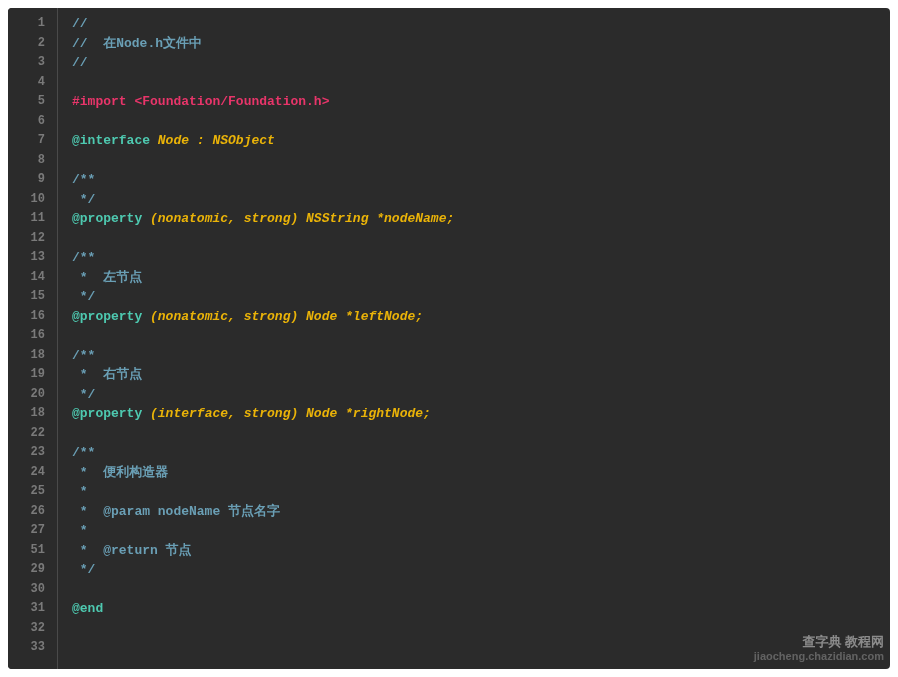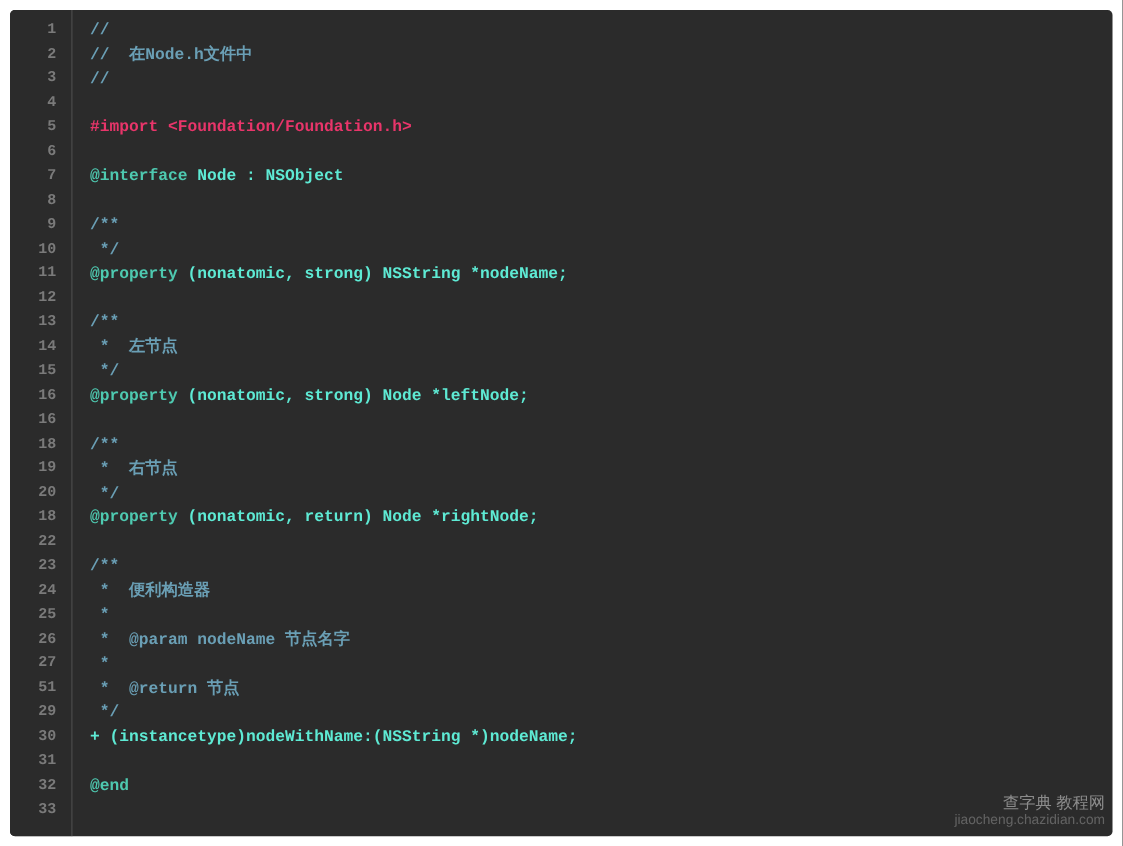--- a/index.html
+++ b/index.html
@@ -46,31 +46,32 @@
       height: 19.5px;
       line-height: 19.5px;
       white-space: pre;
       color: #d4d4d4;
       font-weight: bold;
     }
     .comment { color: #6a9fb5; }
     .import-kw { color: #e8356a; }
     .import-path { color: #e8356a; }
     .keyword { color: #4ec9b0; }
-    .white { color: #5eead4; }
+    .white { color: #eab308; font-style: italic; }
     .watermark {
       position: absolute;
       bottom: 6px;
       right: 6px;
       color: #888;
       font-size: 11px;
       text-align: right;
       line-height: 1.2;
       font-family: sans-serif;
       opacity: 0.6;
+      font-weight: bold;
     }
     .watermark span:first-child {
       color: #ccc;
       font-size: 13px;
     }
   </style>
 </head>
 <body>
 
 <div class="code-container">
@@ -123,30 +124,29 @@
       <div class="code-line"><span class="keyword">@property</span><span class="white"> (nonatomic, strong) NSString *nodeName;</span></div>
       <div class="code-line"></div>
       <div class="code-line"><span class="comment">/**</span></div>
       <div class="code-line"><span class="comment"> *  左节点</span></div>
       <div class="code-line"><span class="comment"> */</span></div>
       <div class="code-line"><span class="keyword">@property</span><span class="white"> (nonatomic, strong) Node *leftNode;</span></div>
       <div class="code-line"></div>
       <div class="code-line"><span class="comment">/**</span></div>
       <div class="code-line"><span class="comment"> *  右节点</span></div>
       <div class="code-line"><span class="comment"> */</span></div>
-      <div class="code-line"><span class="keyword">@property</span><span class="white"> (nonatomic, return) Node *rightNode;</span></div>
+      <div class="code-line"><span class="keyword">@property</span><span class="white"> (interface, strong) Node *rightNode;</span></div>
       <div class="code-line"></div>
       <div class="code-line"><span class="comment">/**</span></div>
       <div class="code-line"><span class="comment"> *  便利构造器</span></div>
       <div class="code-line"><span class="comment"> *</span></div>
       <div class="code-line"><span class="comment"> *  @param nodeName 节点名字</span></div>
       <div class="code-line"><span class="comment"> *</span></div>
       <div class="code-line"><span class="comment"> *  @return 节点</span></div>
       <div class="code-line"><span class="comment"> */</span></div>
-      <div class="code-line"><span class="white">+ (instancetype)nodeWithName:(NSString *)nodeName;</span></div>
       <div class="code-line"></div>
       <div class="code-line"><span class="keyword">@end</span></div>
     </div>
   <div class="watermark">
     <span>查字典  教程网</span><br>
     <span>jiaocheng.chazidian.com</span>
   </div>
 </div>
 
 </body></html>

